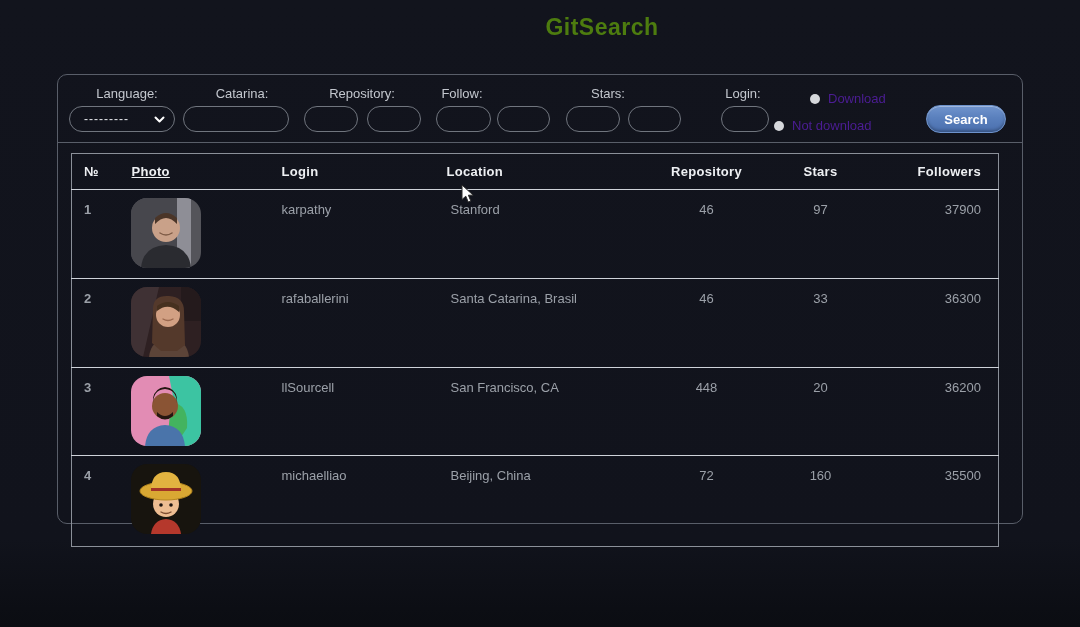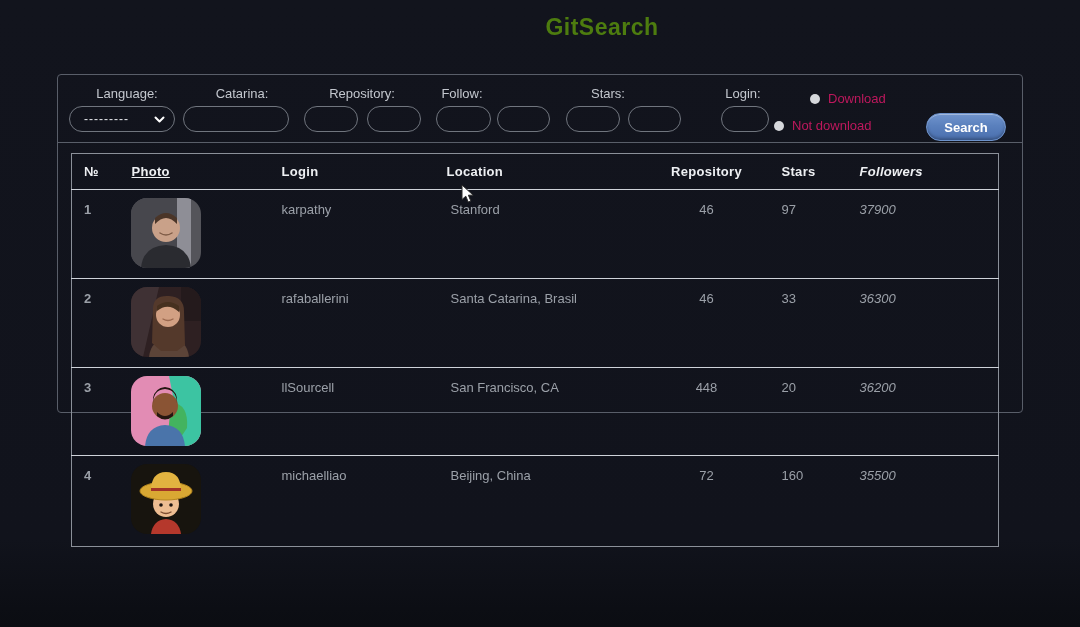--- a/index.html
+++ b/index.html
@@ -9,73 +9,72 @@
     font-family:"Liberation Sans","DejaVu Sans",sans-serif;
     background:linear-gradient(180deg,#12141d 0%,#11131c 86%,#0c0e14 97%,#0b0d12 100%);
     color:#e8eaee;
   }
   .page-title {
     position:absolute; top:14px; left:602px; transform:translateX(-50%);
     font-size:23px; font-weight:bold; letter-spacing:.5px; color:#4d7c0f;
     white-space:nowrap;
   }
   .panel {
-    position:absolute; left:57px; top:74px; width:966px; height:339px;
-    border:1px solid #595e69; border-radius:4px;
+    position:absolute; left:57px; top:74px; width:966px; height:450px;
+    border:1px solid #595e69; border-radius:10px;
   }
   .filter-bar { position:relative; width:100%; height:68px; border-bottom:1px solid #595e69; }
   .flabel {
     position:absolute; top:11px; transform:translateX(-50%);
     font-size:13px; color:#c3c7ce; white-space:nowrap;
   }
   .pill {
     position:absolute; top:31px; height:26px;
     background:transparent; border:1px solid #70757e; border-radius:13px;
     color:#e8eaed; font-size:13px; outline:none;
     font-family:"Liberation Sans","DejaVu Sans",sans-serif;
   }
   input.pill { padding:0 10px; }
   .select-pill {
     display:flex; align-items:center; justify-content:space-between;
     padding:0 9px 0 14px; cursor:pointer;
   }
   .select-pill .dashes { font-size:12px; letter-spacing:1px; color:#e4e6ea; }
   .radio-row { position:absolute; display:flex; align-items:center; gap:8px; cursor:pointer; }
   .radio-dot { width:10px; height:10px; border-radius:50%; background:#d6d8dc; flex:0 0 auto; }
-  .radio-label { font-size:13px; color:#be185d; white-space:nowrap; }
+  .radio-label { font-size:13px; color:#4c1d95; white-space:nowrap; }
   .search-btn {
     position:absolute; left:868px; top:30px; width:80px; height:28px;
     border-radius:14px; border:1px solid #6d92cb;
     background:linear-gradient(180deg,#7094cd 0%,#5a80bd 45%,#4a6fae 100%);
     box-shadow:inset 0 1px 0 rgba(255,255,255,.35), inset 0 -2px 3px rgba(0,0,0,.25);
     color:#ffffff; font-weight:bold; font-size:13px; cursor:pointer;
     font-family:"Liberation Sans","DejaVu Sans",sans-serif;
-    margin-top:8px;
   }
   .results { position:absolute; left:13px; top:78px; width:927px; height:393px; }
   table.users {
     width:927px; height:393px; border-collapse:collapse; table-layout:fixed;
     border:1px solid #8b9099;
   }
   table.users th {
     height:36px; font-size:13px; font-weight:bold; color:#eef0f3;
     letter-spacing:.3px; border-bottom:1px solid #ced2d9; vertical-align:middle;
     white-space:nowrap;
   }
   table.users td { vertical-align:top; font-size:13px; color:#9ba0a8; white-space:nowrap; }
   tr.user-row { border-bottom:1px solid #ced2d9; }
   tr.user-row:last-child { border-bottom:none; }
   .col-num    { text-align:left;  padding-left:12px; }
   .col-photo  { text-align:left;  padding-left:20px;text-decoration:underline; }
   .col-login  { text-align:left;  padding-left:50px; }
   th.col-loc  { text-align:left;  padding-left:45px; }
   td.col-loc  { text-align:left;  padding-left:49px; }
   .col-repo   { text-align:center; }
-  .col-stars  { text-align:left; }
-  .col-foll   { text-align:left; padding-right:17px;font-style:italic; }
+  .col-stars  { text-align:center; }
+  .col-foll   { text-align:right; padding-right:17px; }
   td.cell-text { padding-top:12px; }
   td.cell-num  { padding-top:12px; font-weight:bold; color:#e9ebef; }
   td.cell-photo { padding:8px 0 0 19px; }
   .avatar { width:70px; height:70px; border-radius:16px; overflow:hidden; display:block; }
   .cursor { position:absolute; left:461px; top:184px; width:14px; height:20px; }
 </style>
 </head>
 <body>
 
 <div class="page-title">GitSearch</div>

